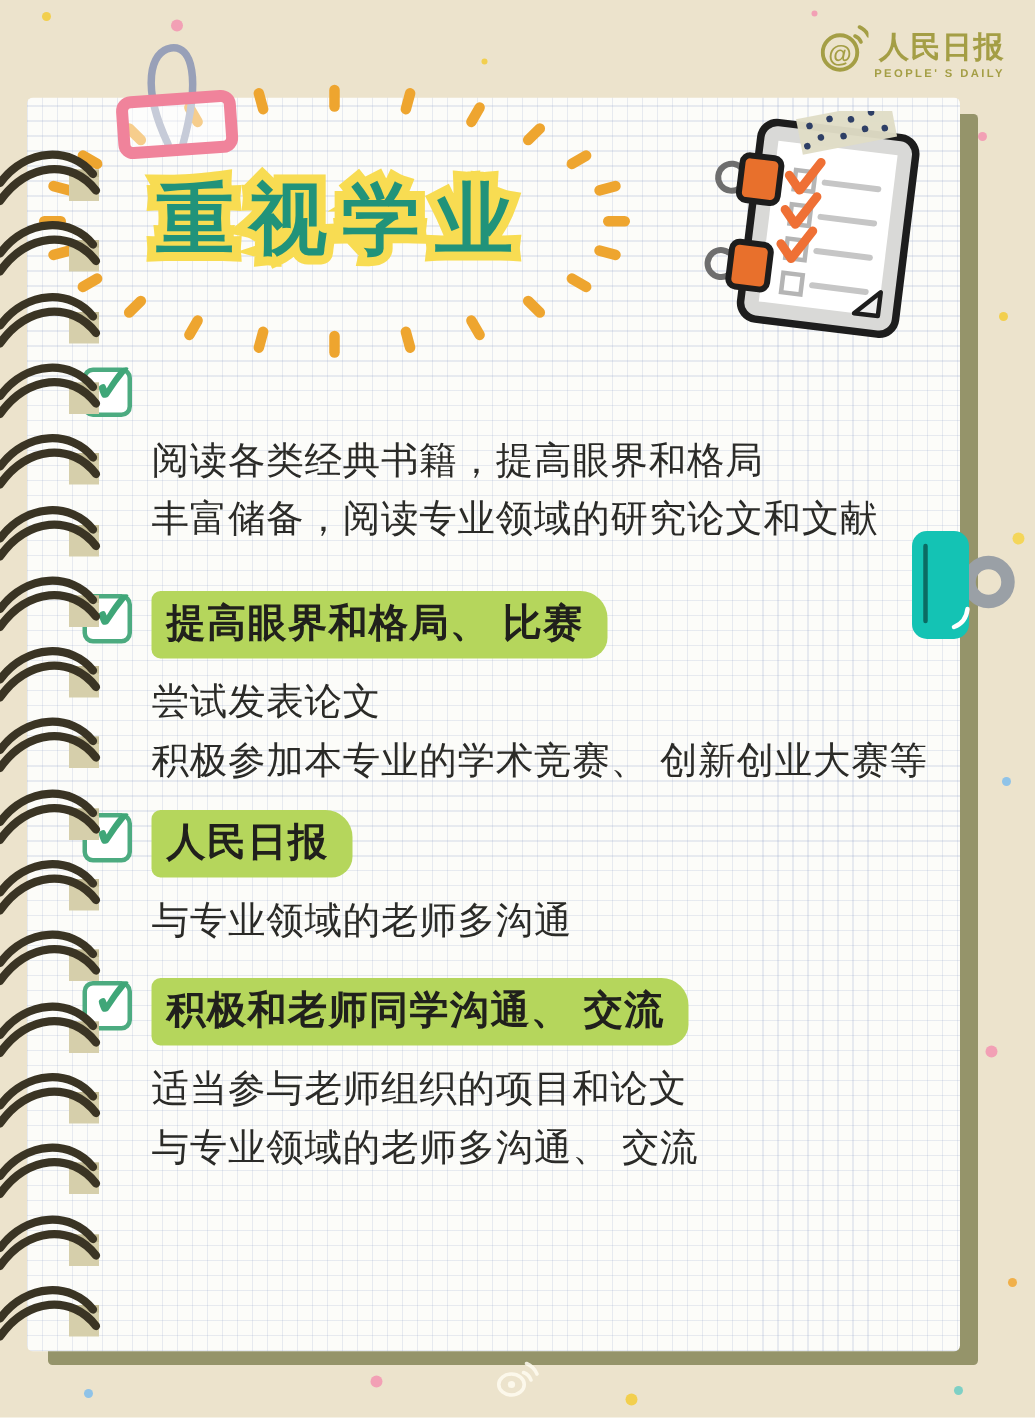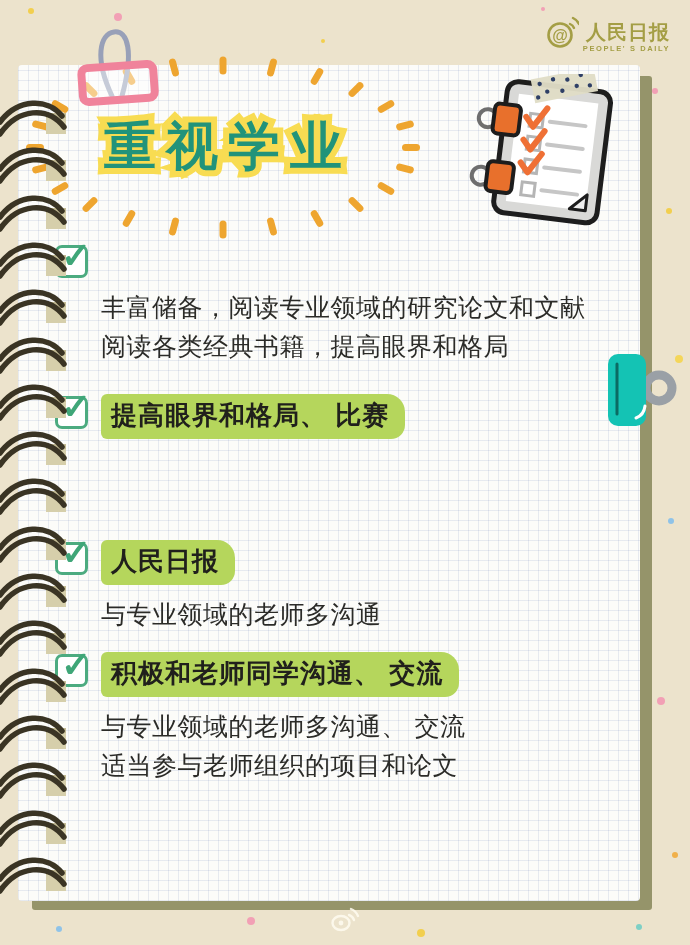--- a/index.html
+++ b/index.html
@@ -291,32 +291,36 @@
     </svg>
   </div>
 
   <div class="sec sec1">
     <div class="sec-head">
       <span class="checkbox">
           <span class="tick">✓</span>
         </span>
     </div>
     <div class="sec-lines">
+      <div class="line">阅读各类经典书籍，提高眼界和格局</div>
       <div class="line">丰富储备，阅读专业领域的研究论文和文献</div>
-      <div class="line">阅读各类经典书籍，提高眼界和格局</div>
     </div>
   </div>
 
   <div class="sec sec2">
     <div class="sec-head">
       <span class="checkbox">
           <span class="tick">✓</span>
         </span>
       <span class="pill hl-b">提高眼界和格局、 比赛</span>
     </div>
+    <div class="sec-lines">
+      <div class="line">尝试发表论文</div>
+      <div class="line">积极参加本专业的学术竞赛、 创新创业大赛等</div>
+    </div>
   </div>
 
   <div class="sec sec3">
     <div class="sec-head">
       <span class="checkbox">
           <span class="tick">✓</span>
         </span>
       <span class="pill hl-b">人民日报</span>
     </div>
     <div class="sec-lines">
@@ -325,22 +329,22 @@
   </div>
 
   <div class="sec sec4">
     <div class="sec-head">
       <span class="checkbox">
           <span class="tick">✓</span>
         </span>
       <span class="pill hl-b">积极和老师同学沟通、 交流</span>
     </div>
     <div class="sec-lines">
+      <div class="line">适当参与老师组织的项目和论文</div>
       <div class="line">与专业领域的老师多沟通、 交流</div>
-      <div class="line">适当参与老师组织的项目和论文</div>
     </div>
   </div>
 
   <div class="logo">
     <svg width="32" height="34" viewBox="0 0 32 34">
       <circle cx="13" cy="19" r="11.5" fill="none" stroke="#a49e45" stroke-width="2.6"></circle>
       <text x="13" y="25" text-anchor="middle" font-size="16" font-weight="bold" fill="#a49e45">@</text>
       <path d="M23,8 a7,7 0 0 1 4,4" fill="none" stroke="#a49e45" stroke-width="2.4" stroke-linecap="round"></path>
       <path d="M26,2 a12,12 0 0 1 6,6" fill="none" stroke="#a49e45" stroke-width="2.4" stroke-linecap="round"></path>
     </svg>

